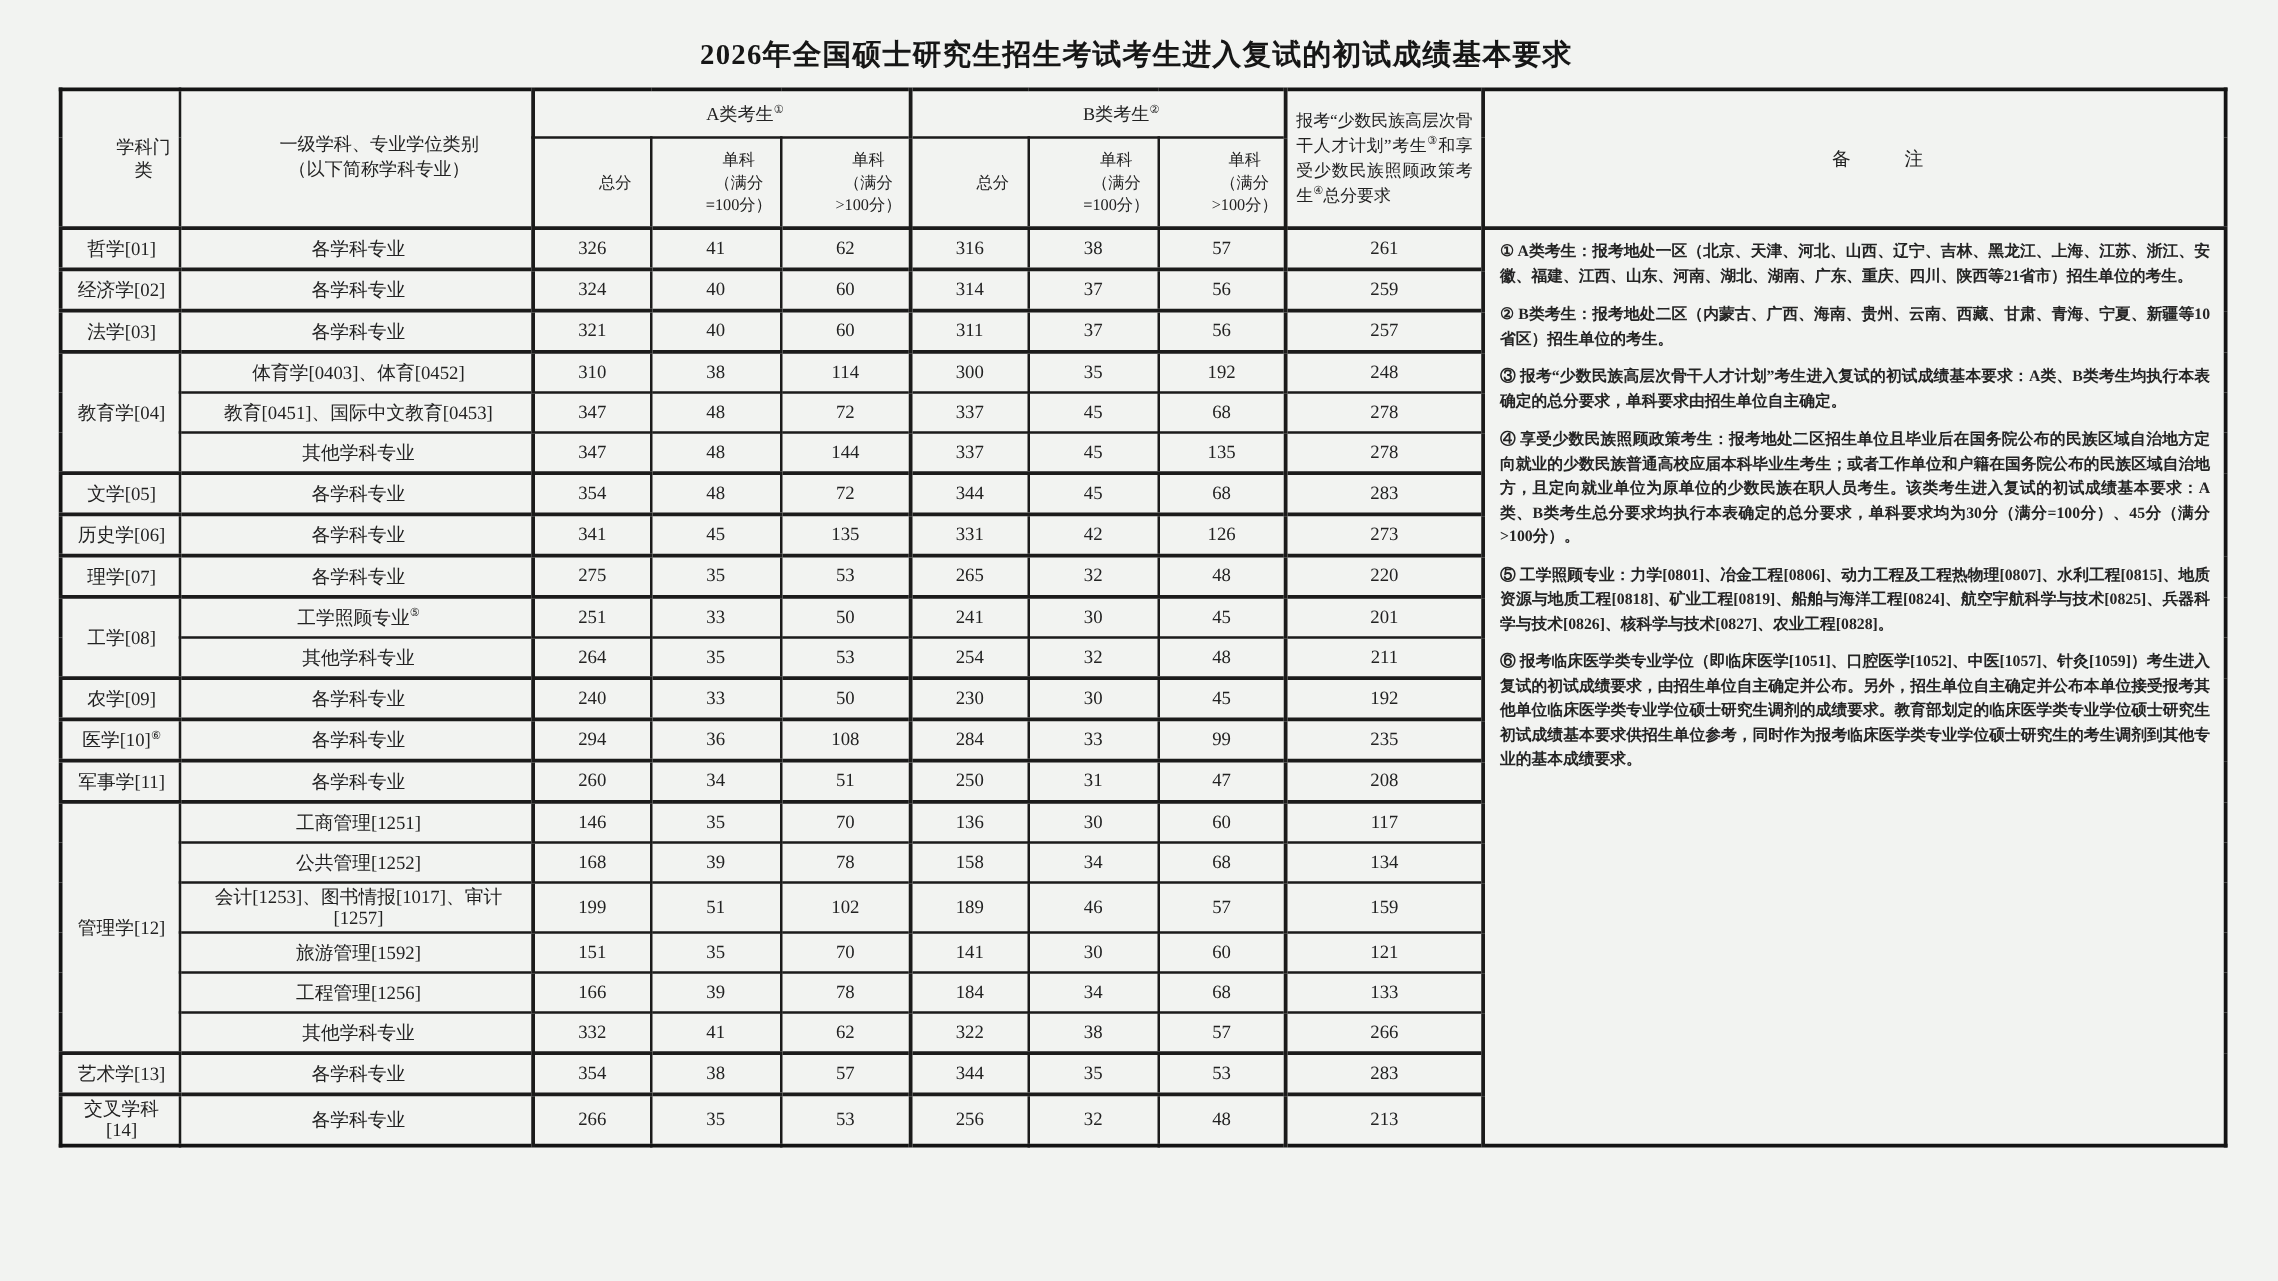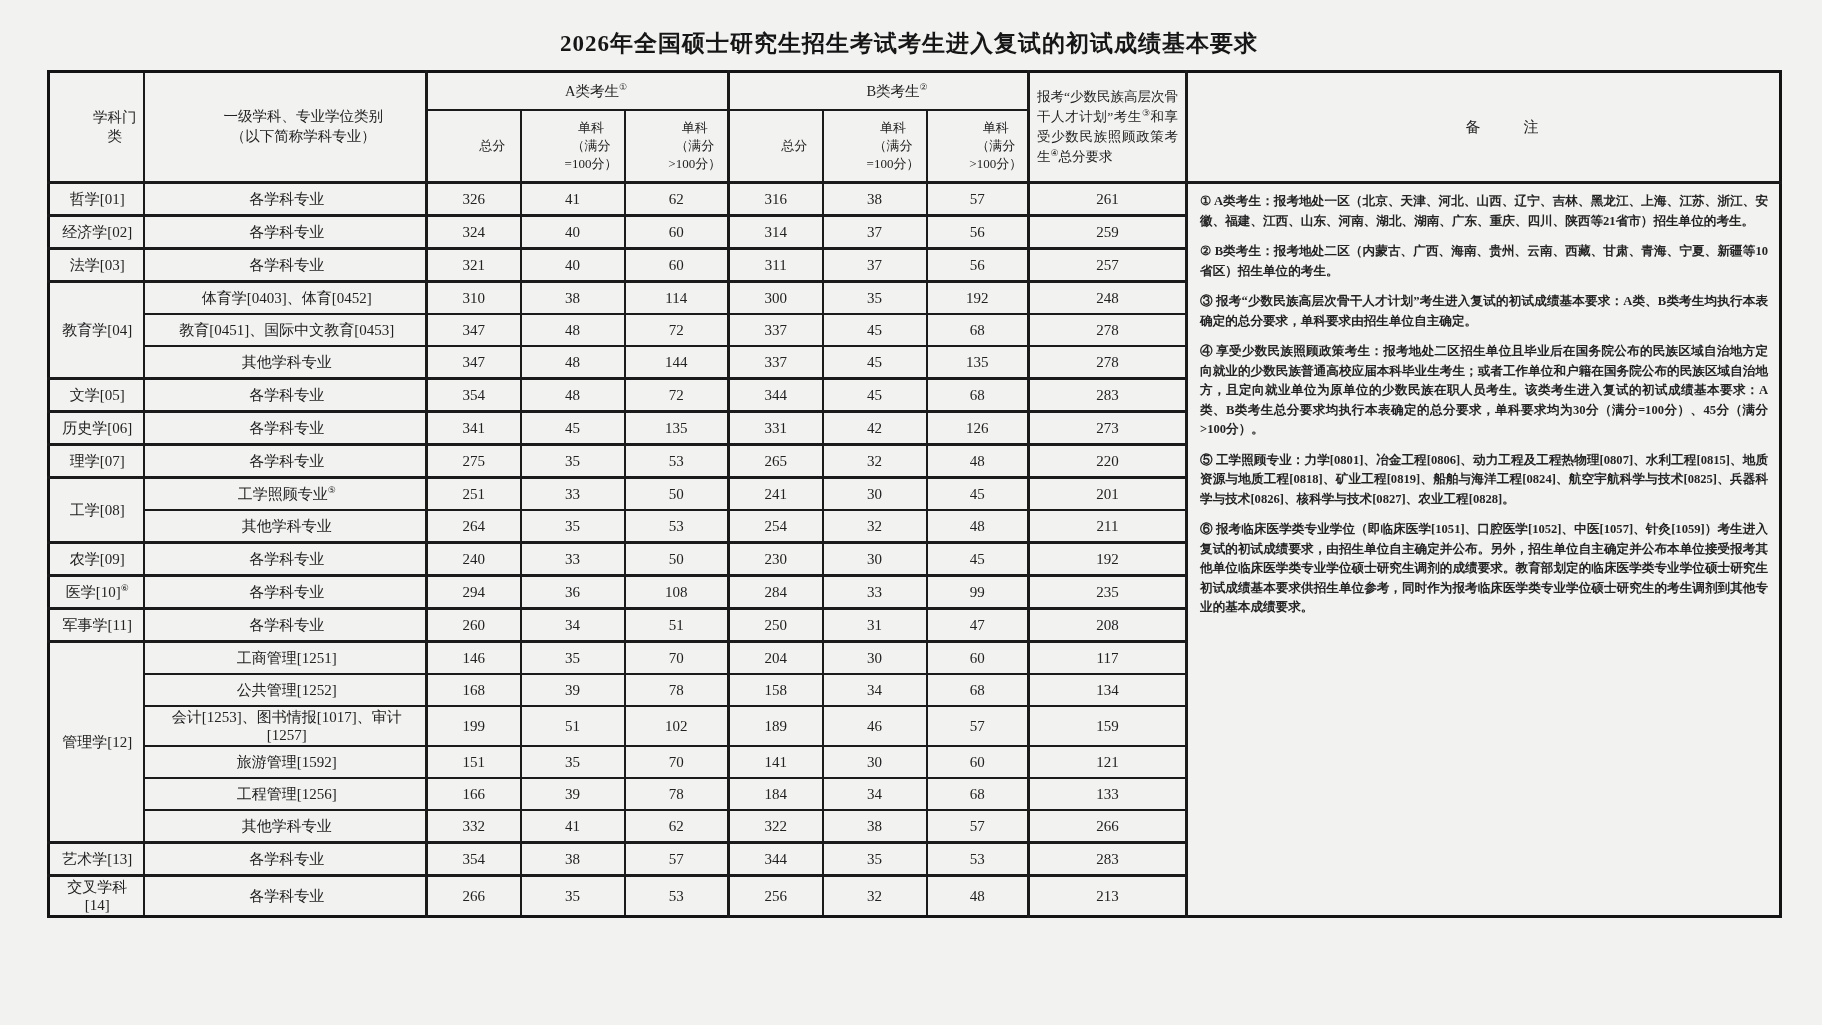--- a/index.html
+++ b/index.html
@@ -259,21 +259,21 @@
           <td class="num-cell">31</td>
           <td class="num-cell heavy-r">47</td>
           <td class="num-cell heavy-r">208</td>
         </tr>
         <tr class="group-start">
           <td class="cat-cell" rowspan="6">管理学[12]</td>
           <td class="disc-cell heavy-r">工商管理[1251]</td>
           <td class="num-cell">146</td>
           <td class="num-cell">35</td>
           <td class="num-cell heavy-r">70</td>
-          <td class="num-cell">204</td>
+          <td class="num-cell">136</td>
           <td class="num-cell">30</td>
           <td class="num-cell heavy-r">60</td>
           <td class="num-cell heavy-r">117</td>
         </tr>
         <tr>
           <td class="disc-cell heavy-r">公共管理[1252]</td>
           <td class="num-cell">168</td>
           <td class="num-cell">39</td>
           <td class="num-cell heavy-r">78</td>
           <td class="num-cell">158</td>

